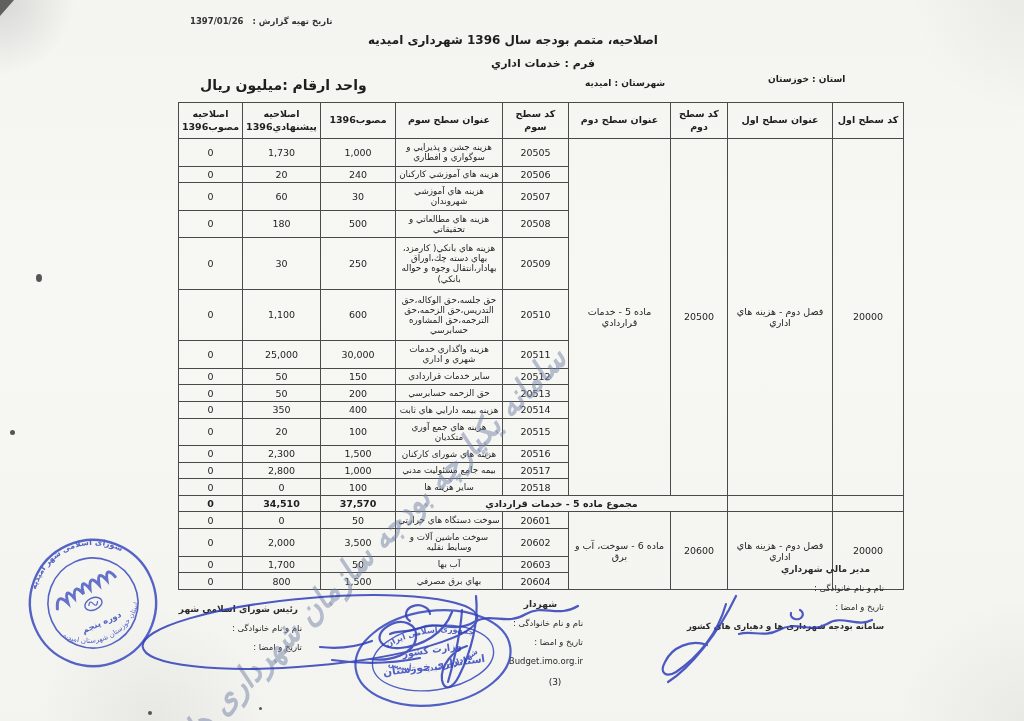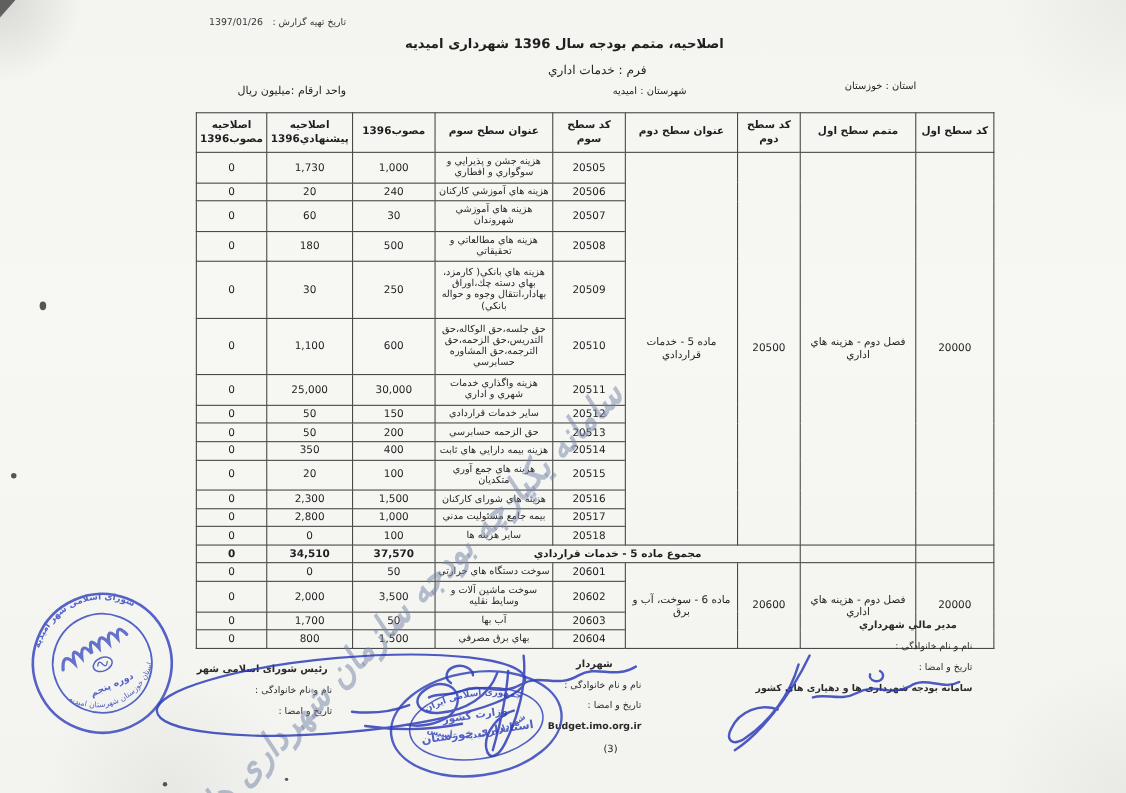--- a/index.html
+++ b/index.html
@@ -8,29 +8,29 @@
     font-family:"DejaVu Sans",sans-serif;color:#1e1e1e;
     background:
       radial-gradient(circle at 0% 0%, rgba(40,40,40,.14), transparent 6%),
       radial-gradient(circle at 100% 0%, rgba(40,40,40,.05), transparent 9%),
       radial-gradient(circle at 15% 100%, rgba(40,40,40,.06), transparent 10%),
       radial-gradient(circle at 100% 100%, rgba(40,40,40,.05), transparent 10%),
       linear-gradient(180deg,#f4f4f1 0%,#f7f7f4 40%,#f3f3ef 100%);
   }
   .abs{position:absolute;}
   .rtl{direction:rtl;unicode-bidi:embed;}
-  .nowrap{white-space:nowrap;}
+  .nowrap{white-space:nowrap;font-weight:bold;}
 
   
   #report-date{left:190px;top:16px;font-size:8.5px;color:#333;}
   #report-date .val{margin-right:6px;}
   #doc-title{left:513px;top:33px;transform:translateX(-50%);font-size:12px;font-weight:bold;}
   #form-line{left:543px;top:57px;transform:translateX(-50%);font-size:11px;}
-  #unit-line{left:216px;top:77px;font-size:10px;}
-  #county-line{left:557px;top:78px;font-size:9px;text-align:right;}
+  #unit-line{left:200px;top:77px;font-size:14px;}
+  #county-line{left:585px;top:78px;font-size:9px;text-align:right;}
   #province-line{left:768px;top:74px;font-size:9px;}
 
   
   #budget-table{
     position:absolute;left:178px;top:102px;width:726px;height:488px;
     border-collapse:collapse;table-layout:fixed;direction:rtl;background:transparent;
   }
   #budget-table th,#budget-table td{
     border:1px solid #4a4a48;text-align:center;vertical-align:middle;padding:1px 2px;
   }
@@ -52,21 +52,21 @@
 
   
   .sig-block{position:absolute;text-align:right;direction:rtl;font-size:8.5px;color:#2a2a2a;}
   .sig-block .head{font-weight:bold;font-size:9px;margin-bottom:9px;}
   .sig-block .line{margin-bottom:9px;}
   .sig-block .org{font-weight:bold;}
   #sig-financial{right:140px;top:564px;margin-left:40px;}
   #sig-financial .head{padding-right:14px;}
   #sig-mayor{right:441px;top:599px;}
   #sig-mayor .head{padding-right:26px;}
-  #sig-mayor .url{font-weight:bold;direction:ltr;}
+  #sig-mayor .url{font-weight:normal;direction:ltr;}
   #sig-council{right:722px;top:604px;}
   #sig-council .head{padding-right:4px;text-align:center;}
   #page-num{left:538px;top:677px;width:34px;text-align:center;font-size:9px;}
 
   
   .speck{position:absolute;background:#2d2d2d;border-radius:50%;opacity:.8;}
   #corner-mark{position:absolute;left:0;top:0;width:0;height:0;
     border-top:16px solid rgba(30,30,30,.65);border-right:14px solid transparent;}
 
   #overlay-svg{position:absolute;left:0;top:0;pointer-events:none;z-index:6;}
@@ -98,21 +98,21 @@
     <col style="width:102px">
       <col style="width:66px">
       <col style="width:107px">
     <col style="width:75px">
       <col style="width:78px">
       <col style="width:64px">
   </colgroup>
   <thead>
     <tr>
       <th>کد سطح اول</th>
-      <th>متمم سطح اول</th>
+      <th>عنوان سطح اول</th>
       <th>کد سطح دوم</th>
       <th>عنوان سطح دوم</th>
       <th>کد سطح سوم</th>
       <th>عنوان سطح سوم</th>
       <th>مصوب1396</th>
       <th>اصلاحيه
 پيشنهادي1396</th>
       <th>اصلاحيه
 مصوب1396</th>
     </tr>

